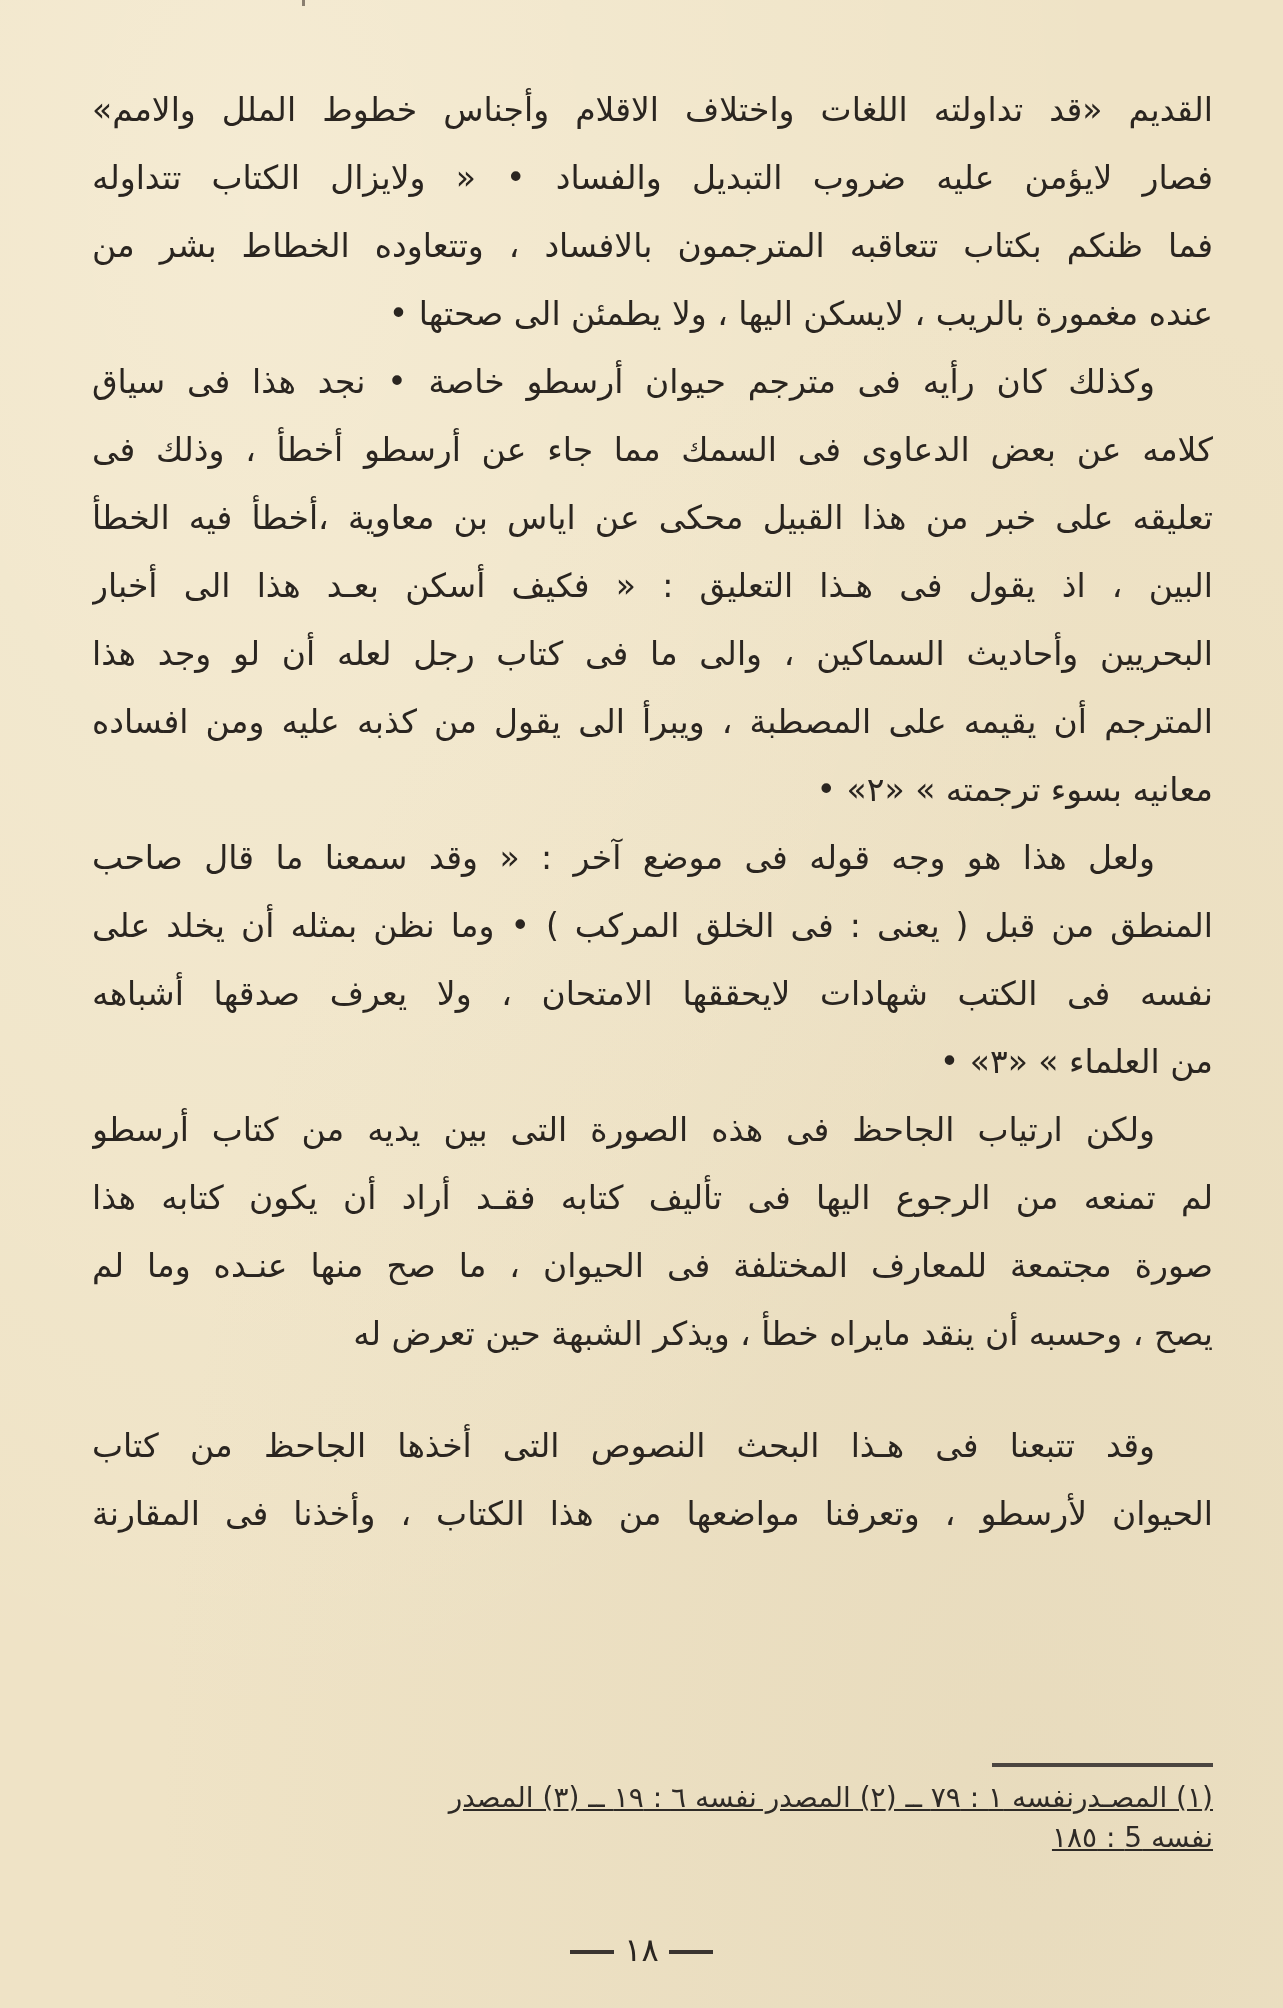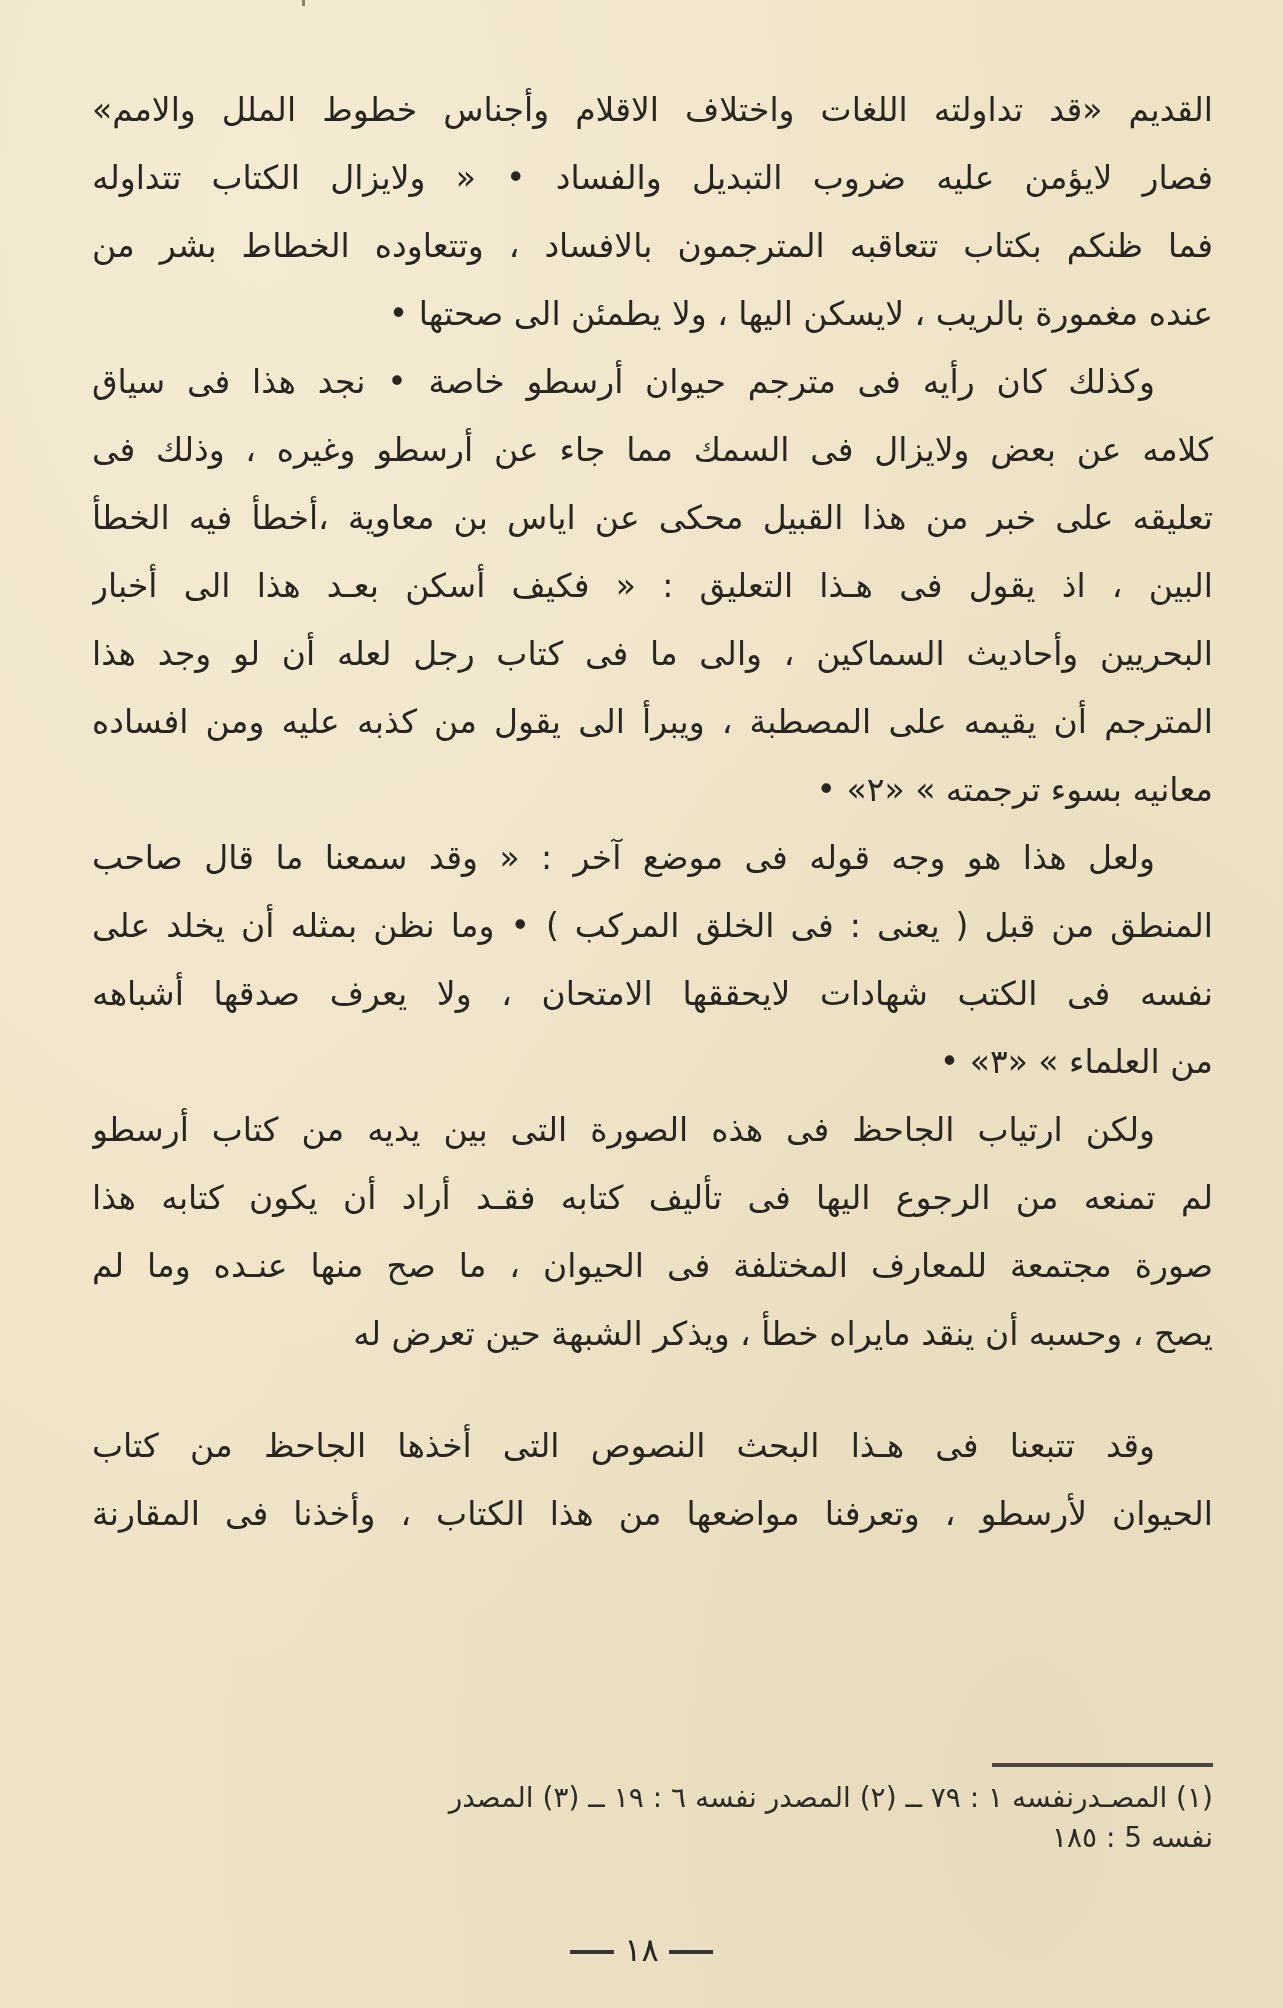--- a/index.html
+++ b/index.html
@@ -61,20 +61,21 @@
       top: 1778px;
       width: 1113px;
       direction: rtl;
       font-size: 28px;
       line-height: 40px;
       color: #2e2a26;
     }
     .footnotes .fn-line {
       display: block;
       white-space: nowrap;
+      text-decoration: underline;
     }
     .page-number {
       position: absolute;
       left: 0;
       width: 1283px;
       top: 1928px;
       text-align: center;
       direction: rtl;
       font-size: 32px;
       line-height: 44px;
@@ -107,21 +108,21 @@
 
   <div class="para">
     <span class="line">القديم «قد تداولته اللغات واختلاف الاقلام وأجناس خطوط الملل والامم»</span>
     <span class="line">فصار لايؤمن عليه ضروب التبديل والفساد • « ولايزال الكتاب تتداوله</span>
     <span class="line">فما ظنكم بكتاب تتعاقبه المترجمون بالافساد ، وتتعاوده الخطاط بشر من</span>
     <span class="line last">عنده مغمورة بالريب ، لايسكن اليها ، ولا يطمئن الى صحتها •</span>
   </div>
 
   <div class="para">
     <span class="line indent">وكذلك كان رأيه فى مترجم حيوان أرسطو خاصة • نجد هذا فى سياق</span>
-    <span class="line">كلامه عن بعض ولايزال فى السمك مما جاء عن أرسطو وغيره ، وذلك فى</span>
+    <span class="line">كلامه عن بعض الدعاوى فى السمك مما جاء عن أرسطو أخطأ ، وذلك فى</span>
     <span class="line">تعليقه على خبر من هذا القبيل محكى عن اياس بن معاوية ،أخطأ فيه الخطأ</span>
     <span class="line">البين ، اذ يقول فى هـذا التعليق : « فكيف أسكن بعـد هذا الى أخبار</span>
     <span class="line">البحريين وأحاديث السماكين ، والى ما فى كتاب رجل لعله أن لو وجد هذا</span>
     <span class="line">المترجم أن يقيمه على المصطبة ، ويبرأ الى يقول من كذبه عليه ومن افساده</span>
     <span class="line last">معانيه بسوء ترجمته » «٢» •</span>
   </div>
 
   <div class="para">
     <span class="line indent">ولعل هذا هو وجه قوله فى موضع آخر : « وقد سمعنا ما قال صاحب</span>
     <span class="line">المنطق من قبل ( يعنى : فى الخلق المركب ) • وما نظن بمثله أن يخلد على</span>

